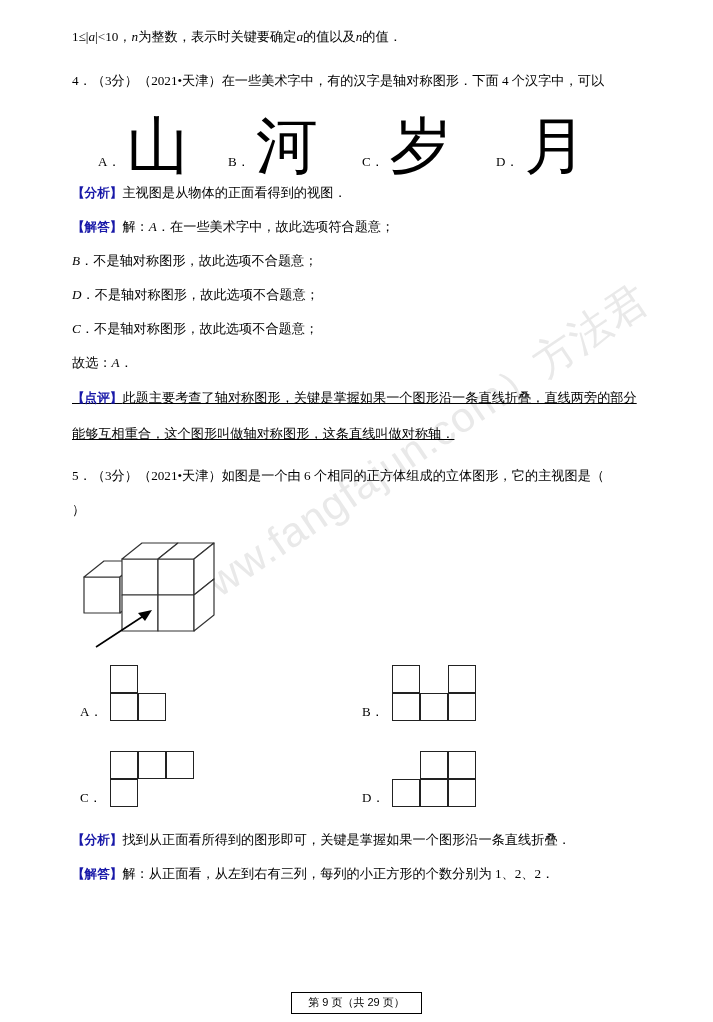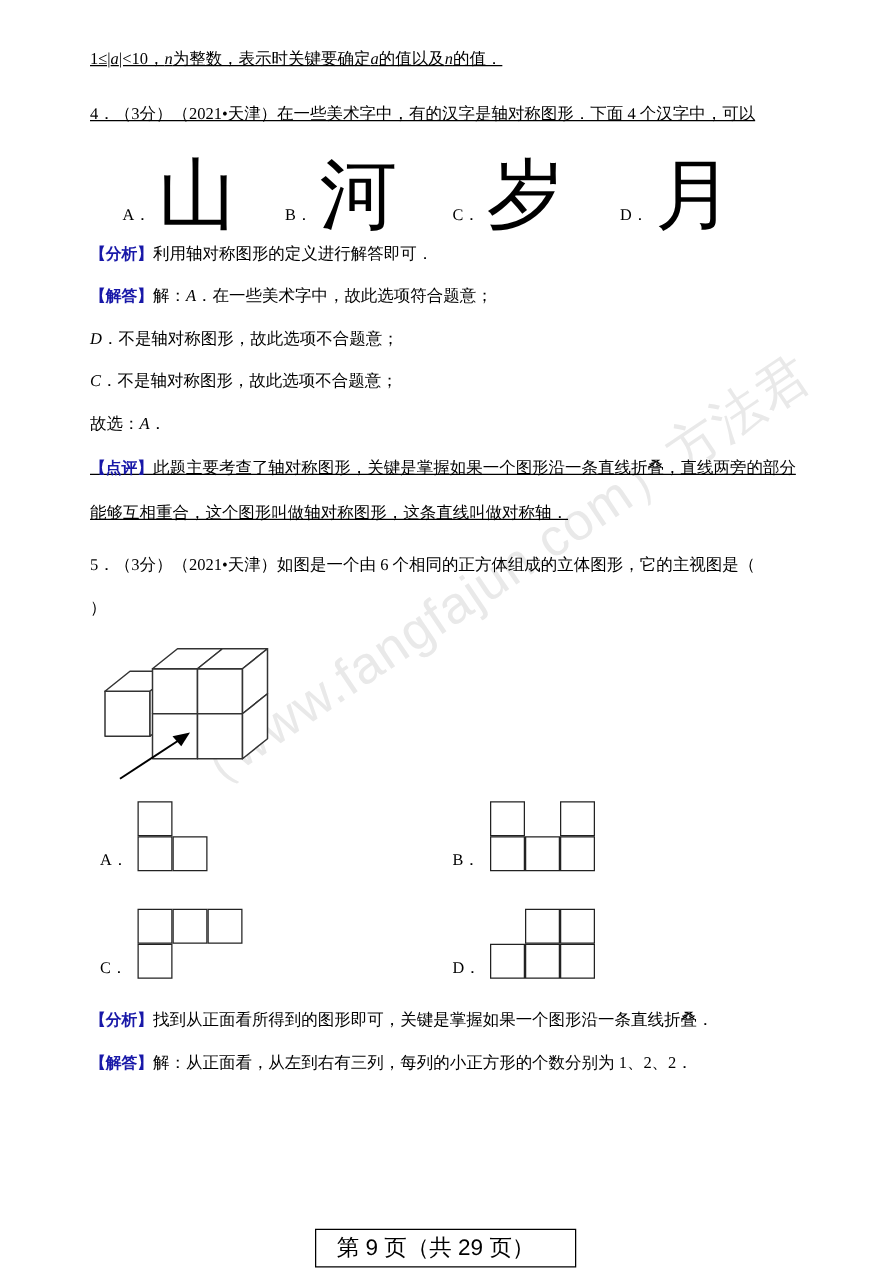--- a/index.html
+++ b/index.html
@@ -142,40 +142,40 @@
     position: absolute;
     left: 0;
     right: 0;
     bottom: 8px;
     z-index: 3;
     text-align: center;
   }
   #footer .fbox {
     display: inline-block;
     border: 1px solid #000;
-    padding: 2px 32px 3px 16px;
-    font-size: 18px;
+    padding: 2px 16px 3px 16px;
+    font-size: 11px;
     font-family: "Liberation Sans", "DejaVu Sans", sans-serif;
     background: #fff;
   }
 </style>
 </head>
 <body>
 
 <div id="watermark-layer">
   <div class="wm-text wm-a">（www.fangfajun.com）方法君</div>
 </div>
 
 <div id="page">
 
-  <div class="para" style="padding-top:30px;text-decoration:underline;">
+  <div class="para" style="padding-top:20px;">
     <span>1≤|</span><span class="mi">a</span><span>|&lt;10，</span><span class="mi">n</span><span>为整数，表示时关键要确定</span><span class="mi">a</span><span>的值以及</span><span class="mi">n</span><span>的值．</span>
   </div>
 
-  <div class="para" style="margin-top:10px;text-decoration:underline;">4．（3分）（2021•天津）在一些美术字中，有的汉字是轴对称图形．下面 4 个汉字中，可以</div>
+  <div class="para" style="margin-top:10px;">4．（3分）（2021•天津）在一些美术字中，有的汉字是轴对称图形．下面 4 个汉字中，可以</div>
 
   <div id="q4-choices">
     <div class="bigchoice" style="left:98px;">
       <span class="lbl">A．</span>
       <span class="glyph">山</span>
     </div>
     <div class="bigchoice" style="left:228px;">
       <span class="lbl">B．</span>
       <span class="glyph">河</span>
     </div>
@@ -183,25 +183,28 @@
       <span class="lbl">C．</span>
       <span class="glyph">岁</span>
     </div>
     <div class="bigchoice" style="left:496px;">
       <span class="lbl">D．</span>
       <span class="glyph">月</span>
     </div>
   </div>
 
   <div class="para">
-    <span class="lead">【分析】</span><span>利用轴对称图形的定义进行解答即可．</span>
+    <span class="lead">【分析】</span><span>主视图是从物体的正面看得到的视图．</span>
   </div>
 
   <div class="para">
     <span class="lead">【解答】</span><span>解：</span><span class="mi opt-letter">A</span><span>．在一些美术字中，故此选项符合题意；</span>
+  </div>
+  <div class="para">
+    <span class="mi opt-letter">B</span><span>．不是轴对称图形，故此选项不合题意；</span>
   </div>
   <div class="para">
     <span class="mi opt-letter">D</span><span>．不是轴对称图形，故此选项不合题意；</span>
   </div>
   <div class="para">
     <span class="mi opt-letter">C</span><span>．不是轴对称图形，故此选项不合题意；</span>
   </div>
   <div class="para">
     <span>故选：</span><span class="mi opt-letter">A</span><span>．</span>
   </div>

